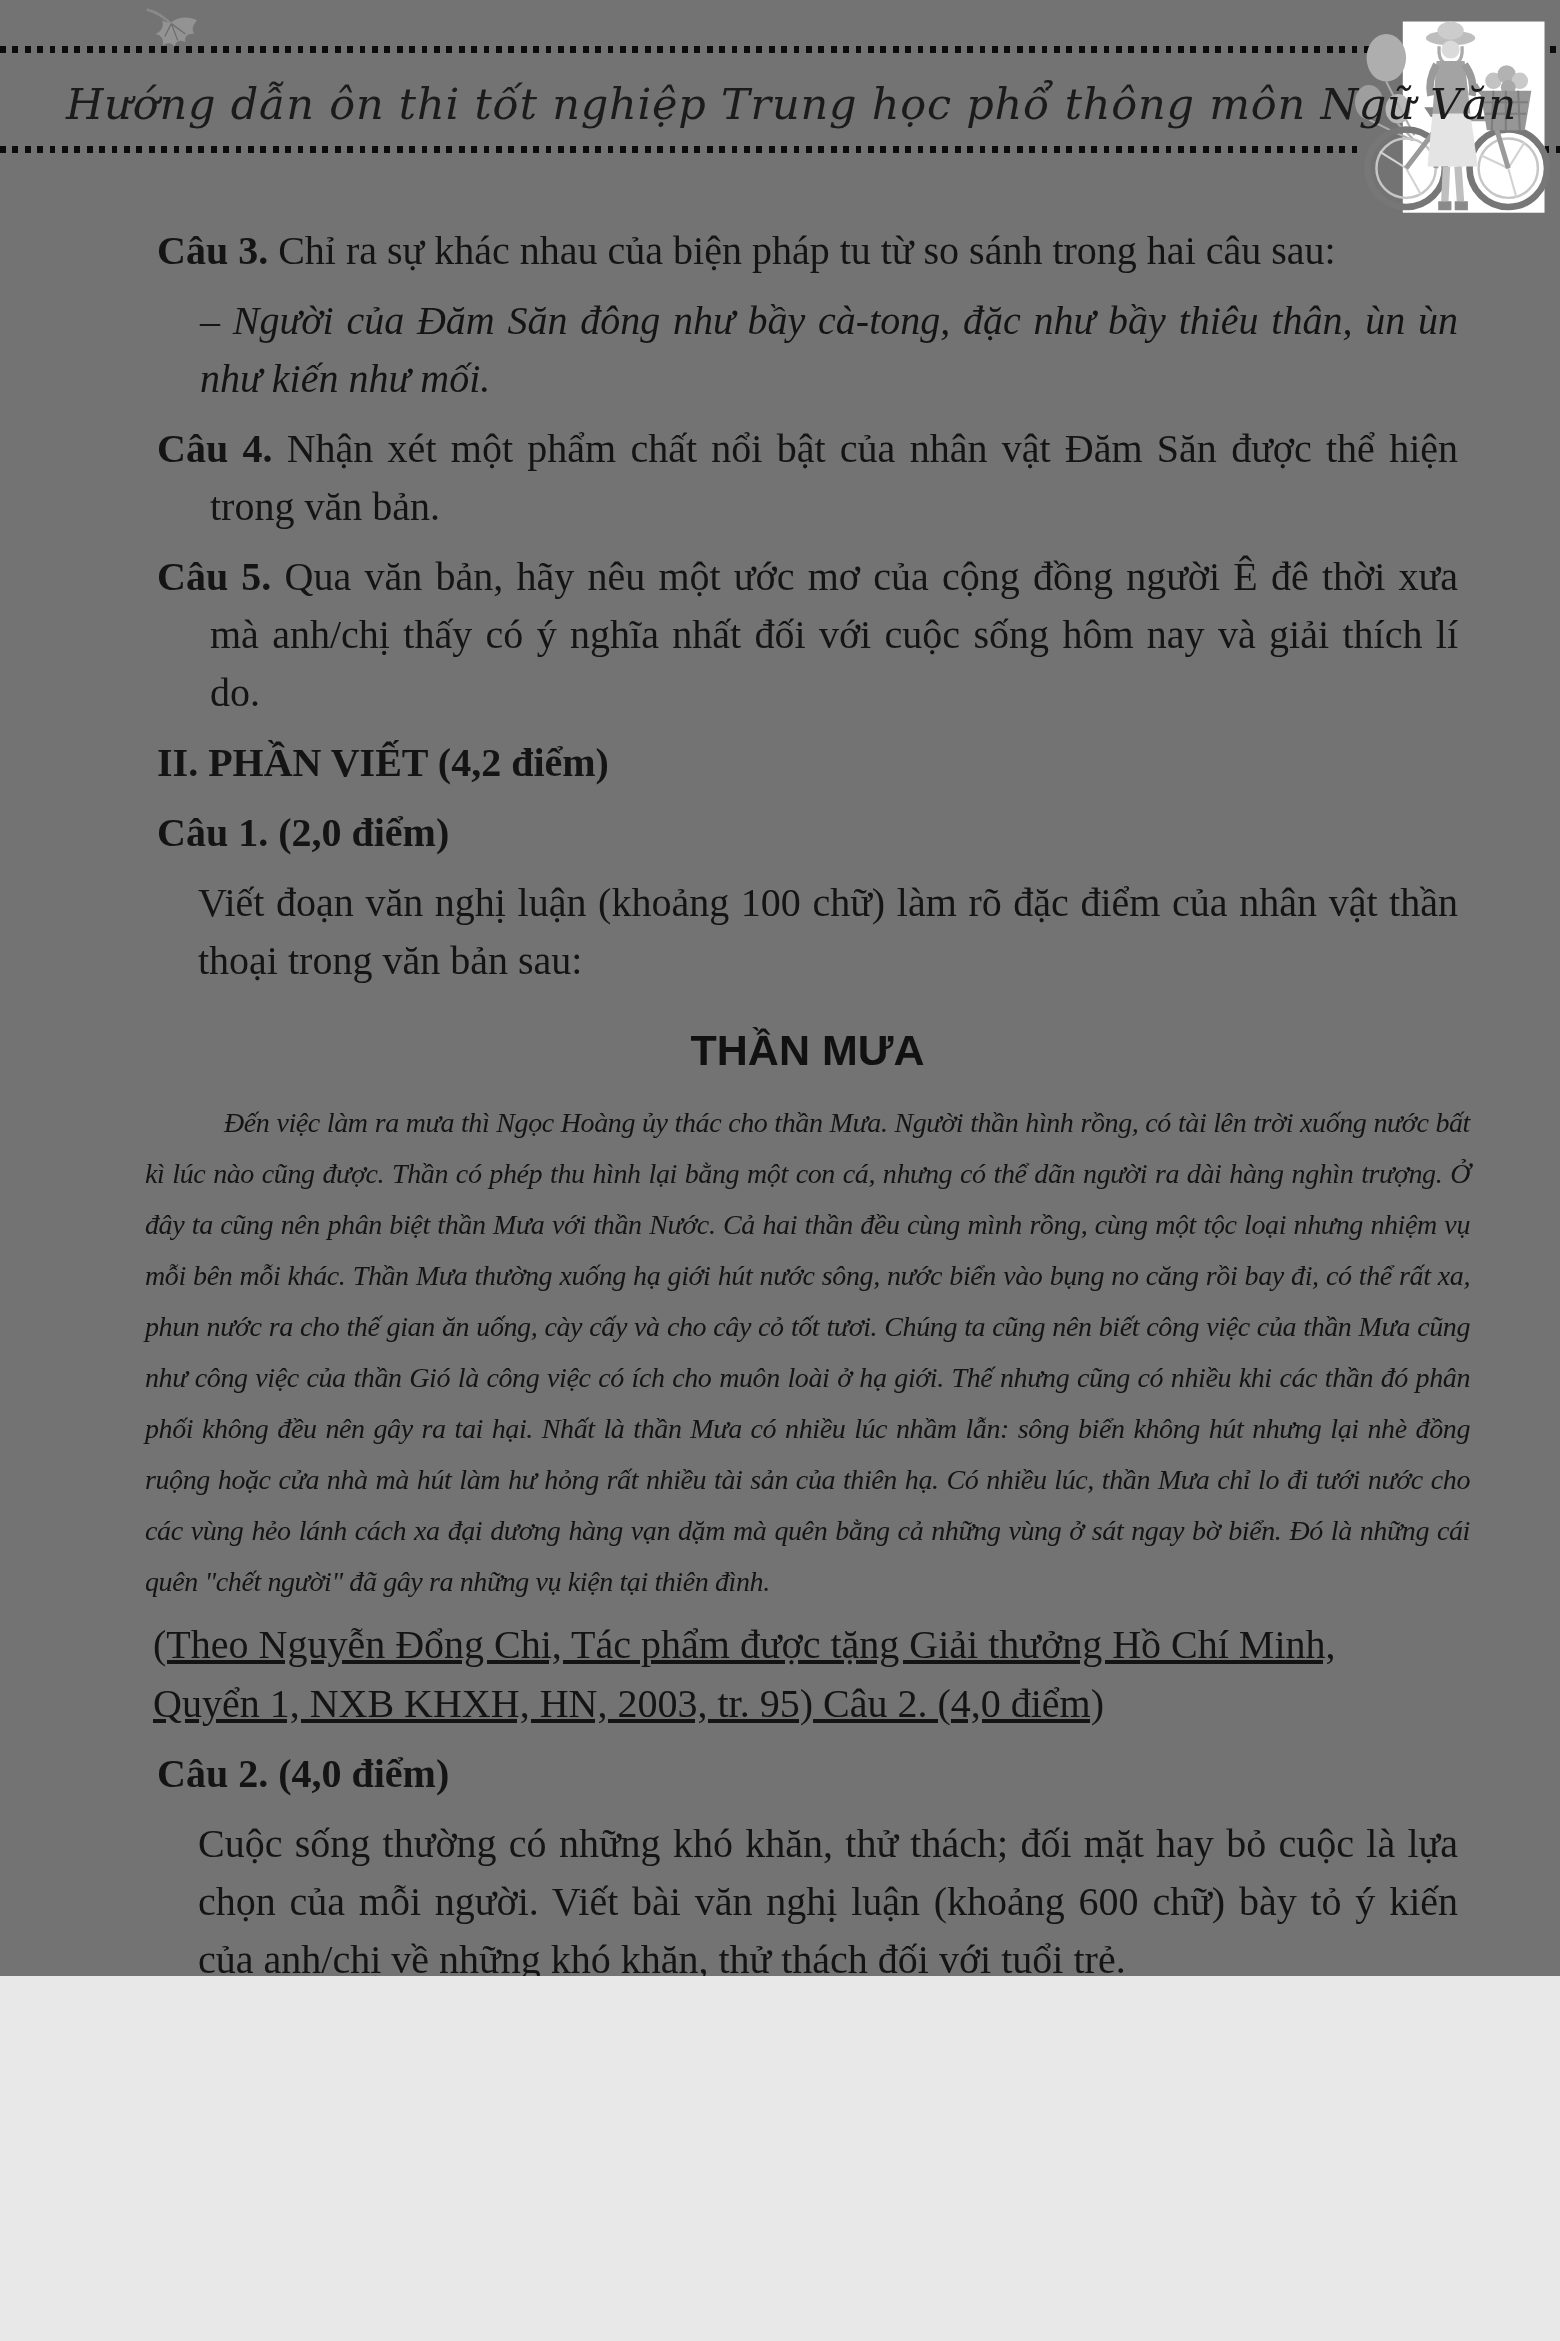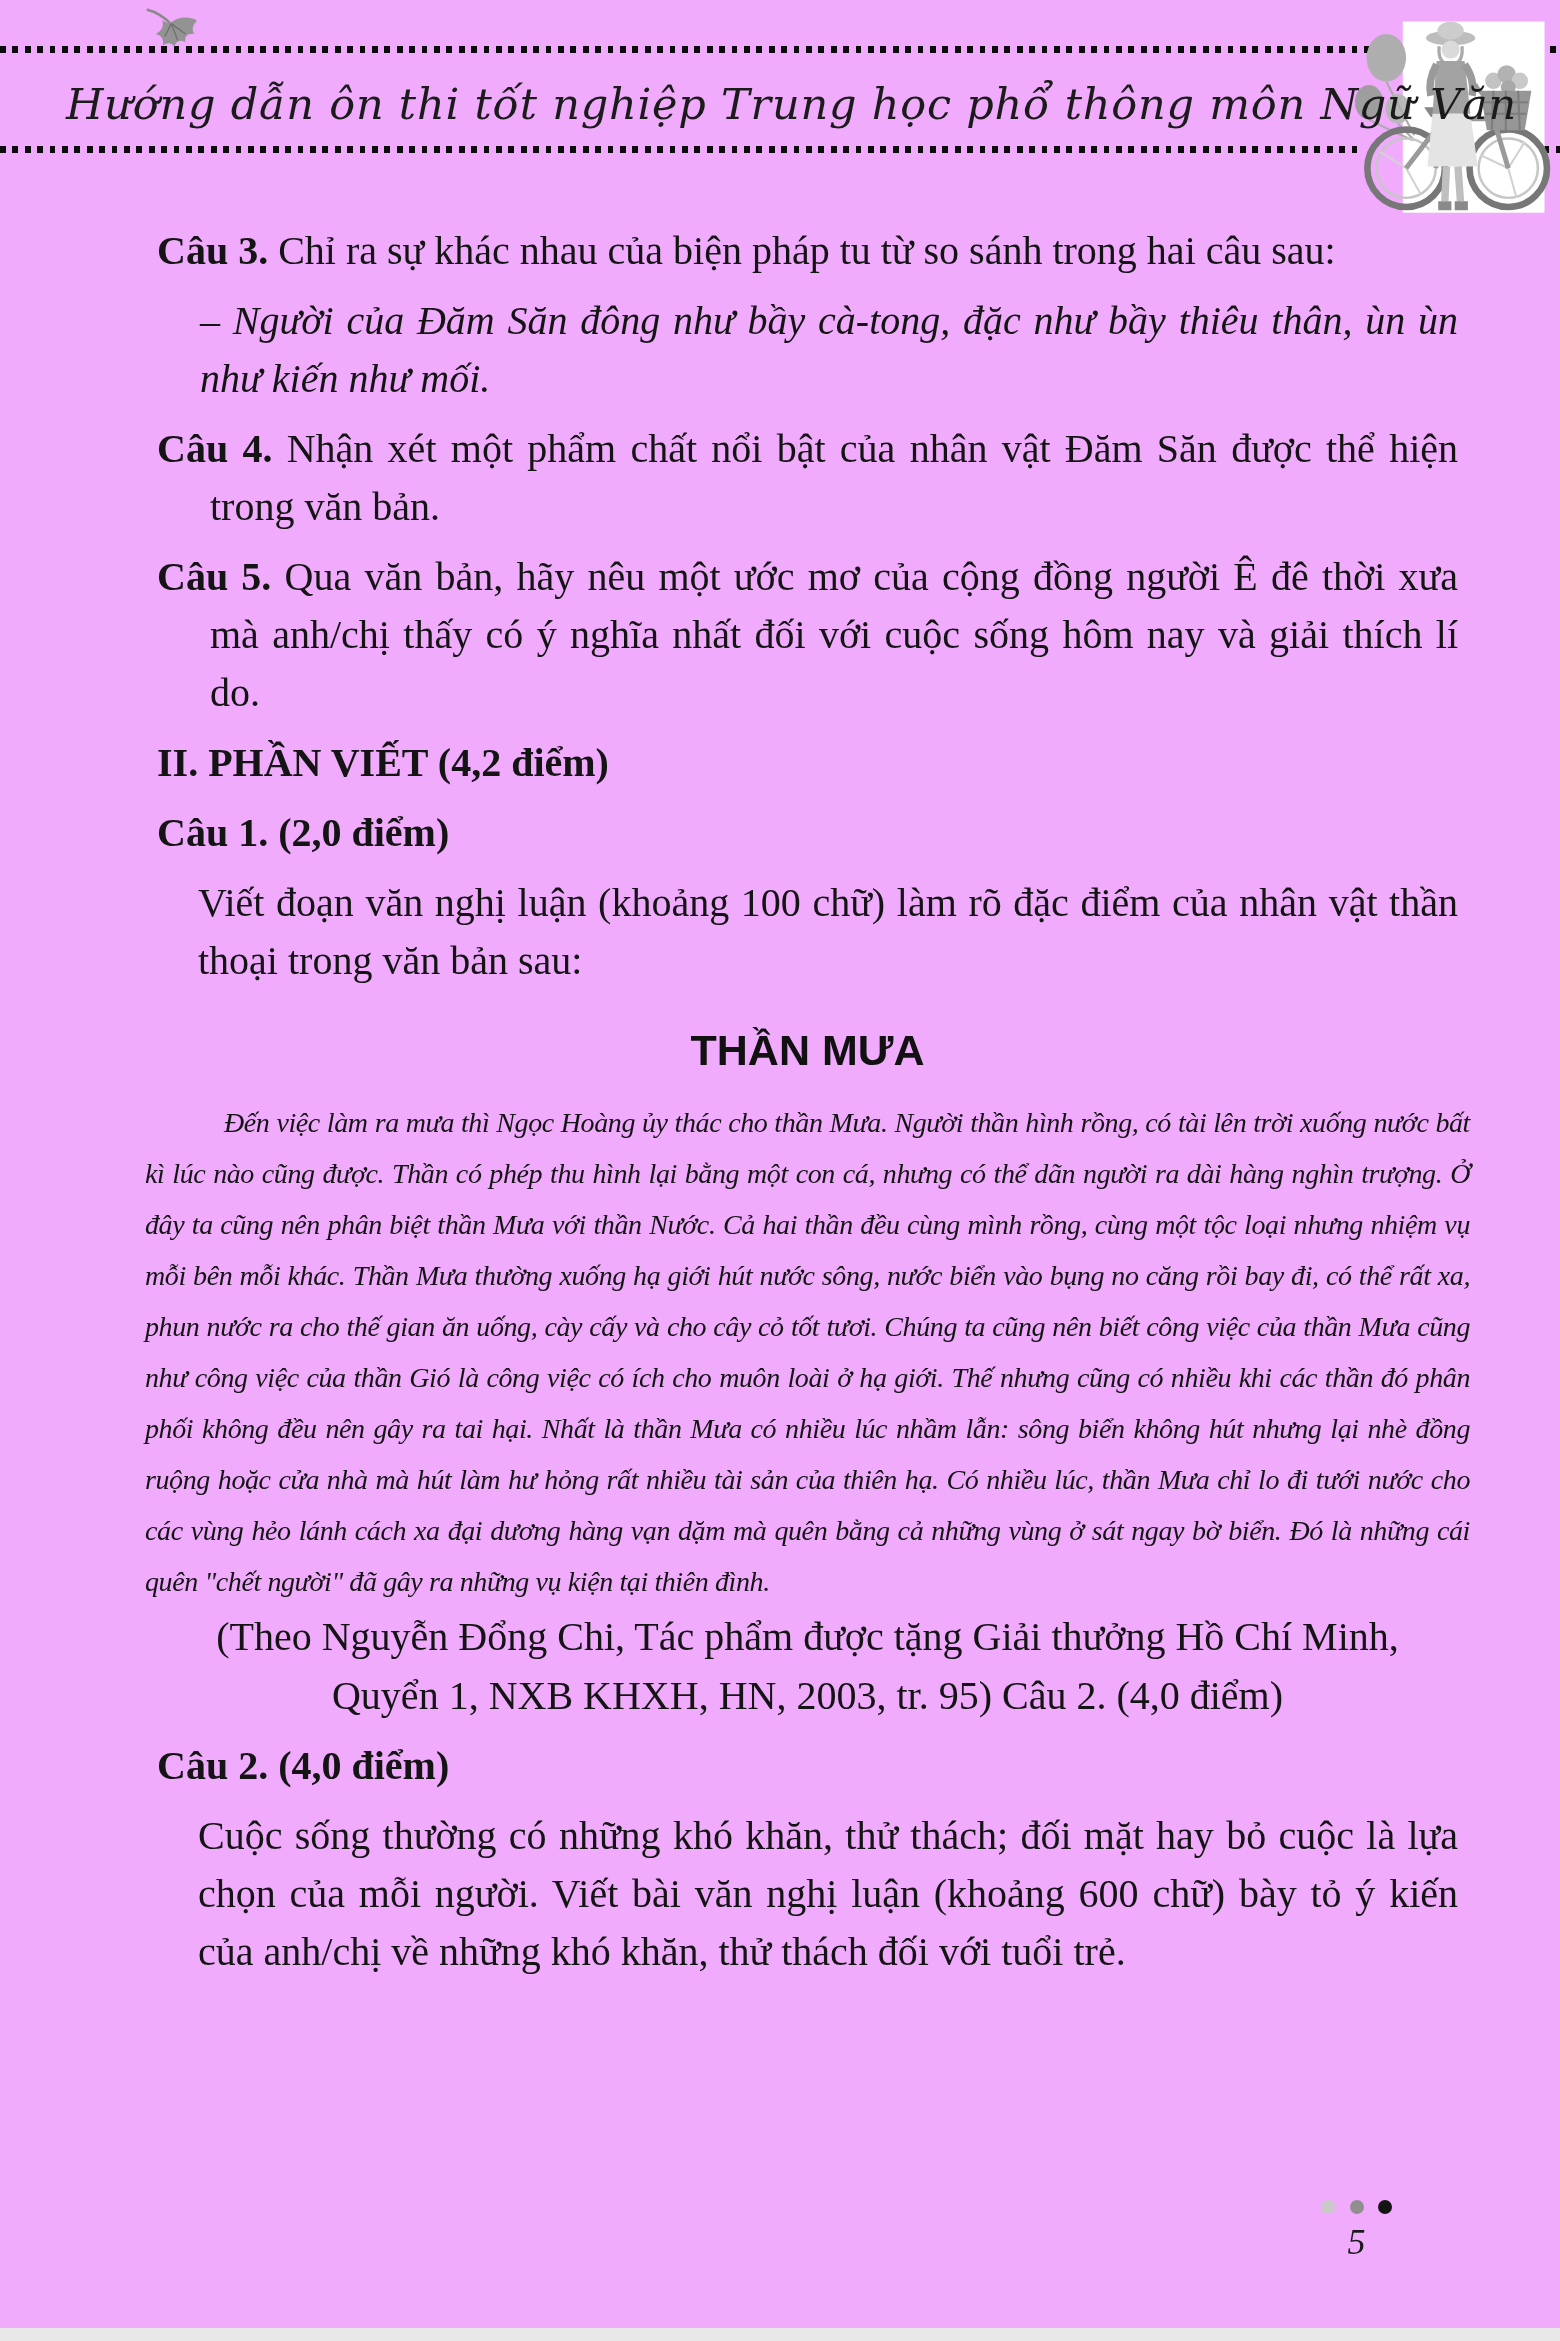--- a/index.html
+++ b/index.html
@@ -1,23 +1,23 @@
 <!DOCTYPE html>
 <html style="font-size:13.2px"><head>
 <meta charset="utf-8">
 <style>
   * { box-sizing: border-box; }
   html, body { margin: 0; padding: 0; background: #e8e8e8; }
 
   .page {
     position: relative;
     width: 1561px;
-    height: 2328px;
+    height: 1976px;
     margin: 0 auto;
-    background: #f0abfc;
+    background: #737373;
     overflow: hidden;
     color: #141414;
     font-family: "Liberation Serif", serif;
   }
 
   
   .dotline {
     position: absolute;
     height: 6.6px;
     background-image: repeating-linear-gradient(to right, #0c0c0c 0 5.8px, transparent 5.8px 12.4px);
@@ -72,21 +72,21 @@
   }
   .passage {
     margin: 0;
     font-style: italic;
     font-size: 28px;
     line-height: 51px;
     letter-spacing: -0.4px;
     text-align: justify;
     text-indent: 79px;
   }
-  .attribution { margin: 0; font-size: 40px; line-height: 59px; text-align: center; }
+  .attribution { margin: 8px; font-size: 40px; line-height: 59px; text-align: left; text-decoration: underline; }
 
   
   .footer {
     position: absolute;
     left: 1303px; top: 2200px; width: 107px;
     text-align: center;
   }
   .dots { font-size: 0; }
   .dot {
     display: inline-block;

